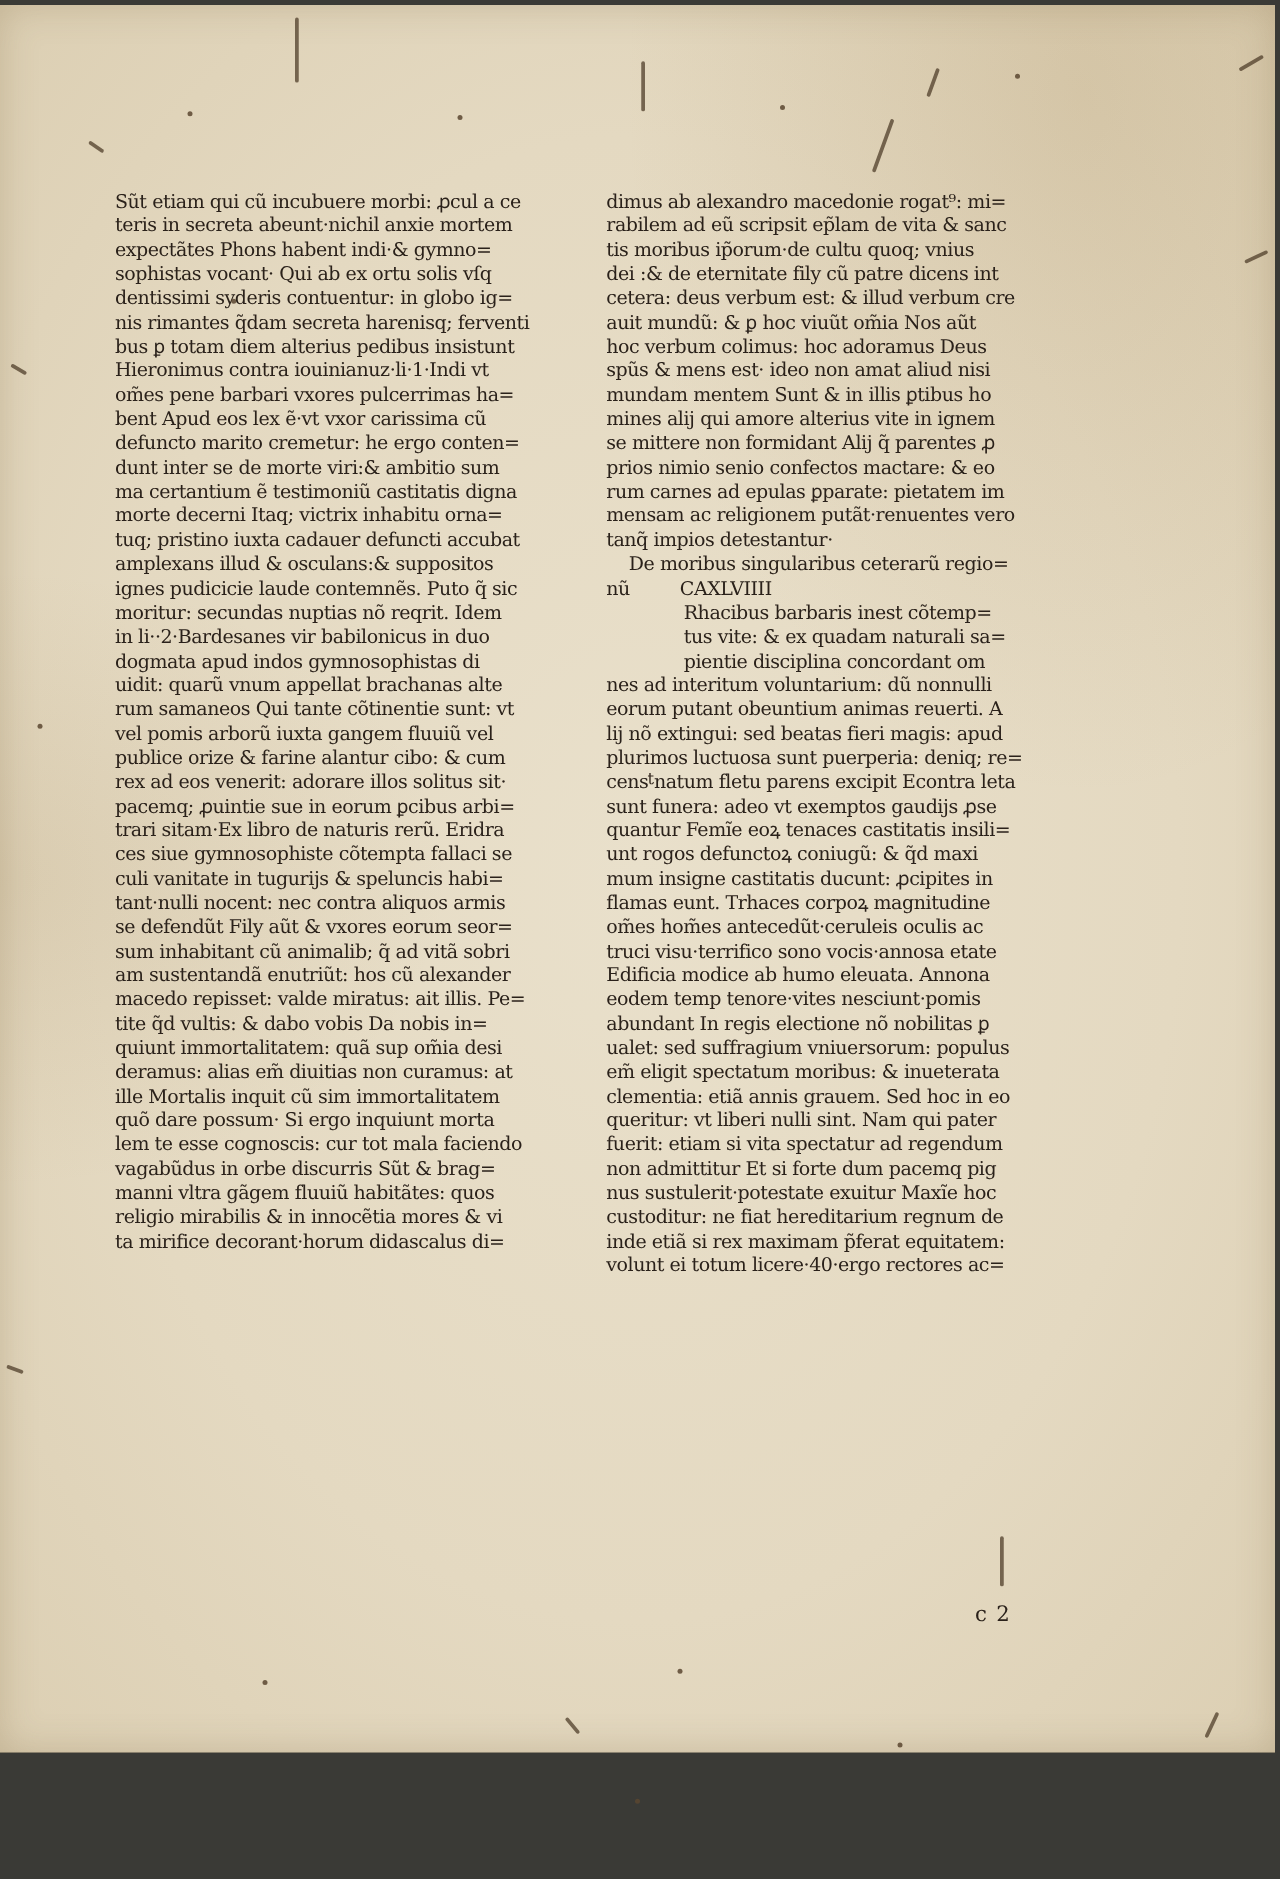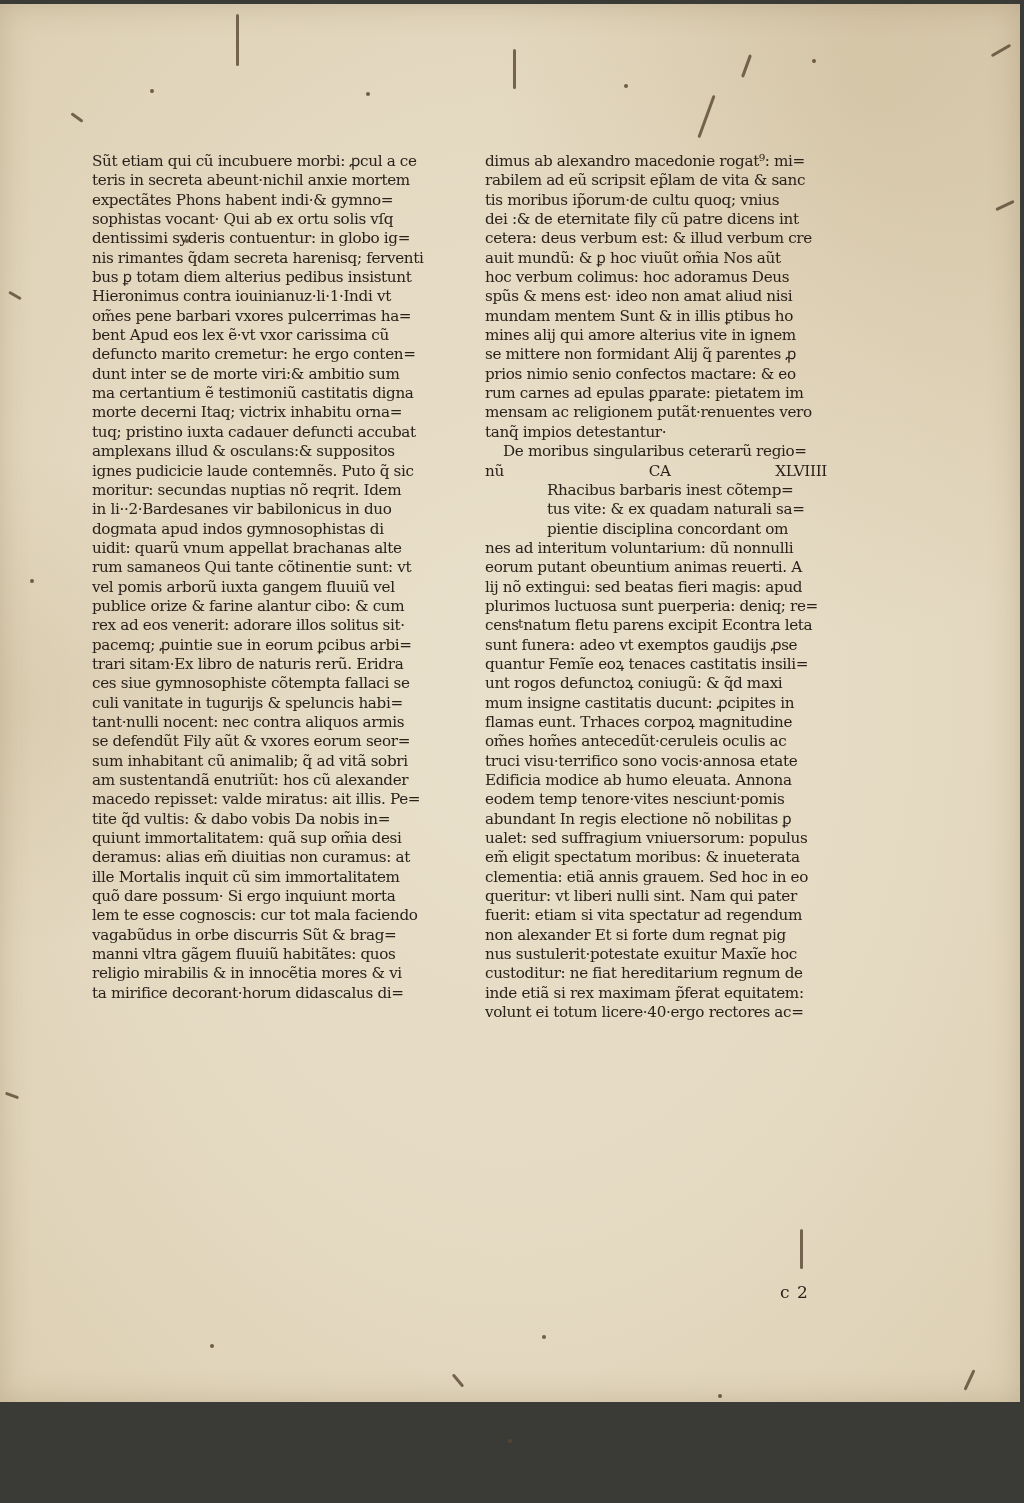--- a/index.html
+++ b/index.html
@@ -20,21 +20,21 @@
       position: absolute; top: 148px;
       color: #2a211a;
       font-family: "DejaVu Serif", serif;
       font-size: 15.2px;
       letter-spacing: -0.35px;
       line-height: 19.35px;
     }
     .col-left { left: 92px; width: 350px; }
     .col-right { left: 485px; width: 342px; }
     .line { white-space: nowrap; height: 19.35px; overflow: visible; display: block; }
-    .heading-row { display: flex; justify-content: space-between; white-space: nowrap; height: 19.35px; }
+    .heading-row { display: flex; justify-content: flex-start; white-space: nowrap; height: 19.35px; }
     .heading-row .ca { margin-left: 40px; }
     .indent { padding-left: 62px; }
     .indent-first { padding-left: 18px; }
     .initial-guide {
       position: absolute; left: 518px; top: 612px; font-size: 13px; color: #3a2f25;
     }
     .signature {
       position: absolute; left: 780px; top: 1278px; font-size: 17px; color: #2a211a;
       font-family: "DejaVu Serif", serif; letter-spacing: 1px;
     }
@@ -135,21 +135,21 @@
     <span class="line">om̃es hom̃es antecedũt·ceruleis oculis ac</span>
     <span class="line">truci visu·terrifico sono vocis·annosa etate</span>
     <span class="line">Edificia modice ab humo eleuata. Annona</span>
     <span class="line">eodem temp tenore·vites nesciunt·pomis</span>
     <span class="line">abundant In regis electione nõ nobilitas ꝑ</span>
     <span class="line">ualet: sed suffragium vniuersorum: populus</span>
     <span class="line">em̃ eligit spectatum moribus: &amp; inueterata</span>
     <span class="line">clementia: etiã annis grauem. Sed hoc in eo</span>
     <span class="line">queritur: vt liberi nulli sint. Nam qui pater</span>
     <span class="line">fuerit: etiam si vita spectatur ad regendum</span>
-    <span class="line">non alexander Et si forte dum regnat pig</span>
+    <span class="line">non admittitur Et si forte dum pacemq pig</span>
     <span class="line">nus sustulerit·potestate exuitur Maxĩe hoc</span>
     <span class="line">custoditur: ne fiat hereditarium regnum de</span>
     <span class="line">inde etiã si rex maximam p̃ferat equitatem:</span>
     <span class="line">volunt ei totum licere·40·ergo rectores ac=</span>
   </div>
 
   <span class="initial-guide">t</span>
 
   <span class="signature">c 2</span>
 

